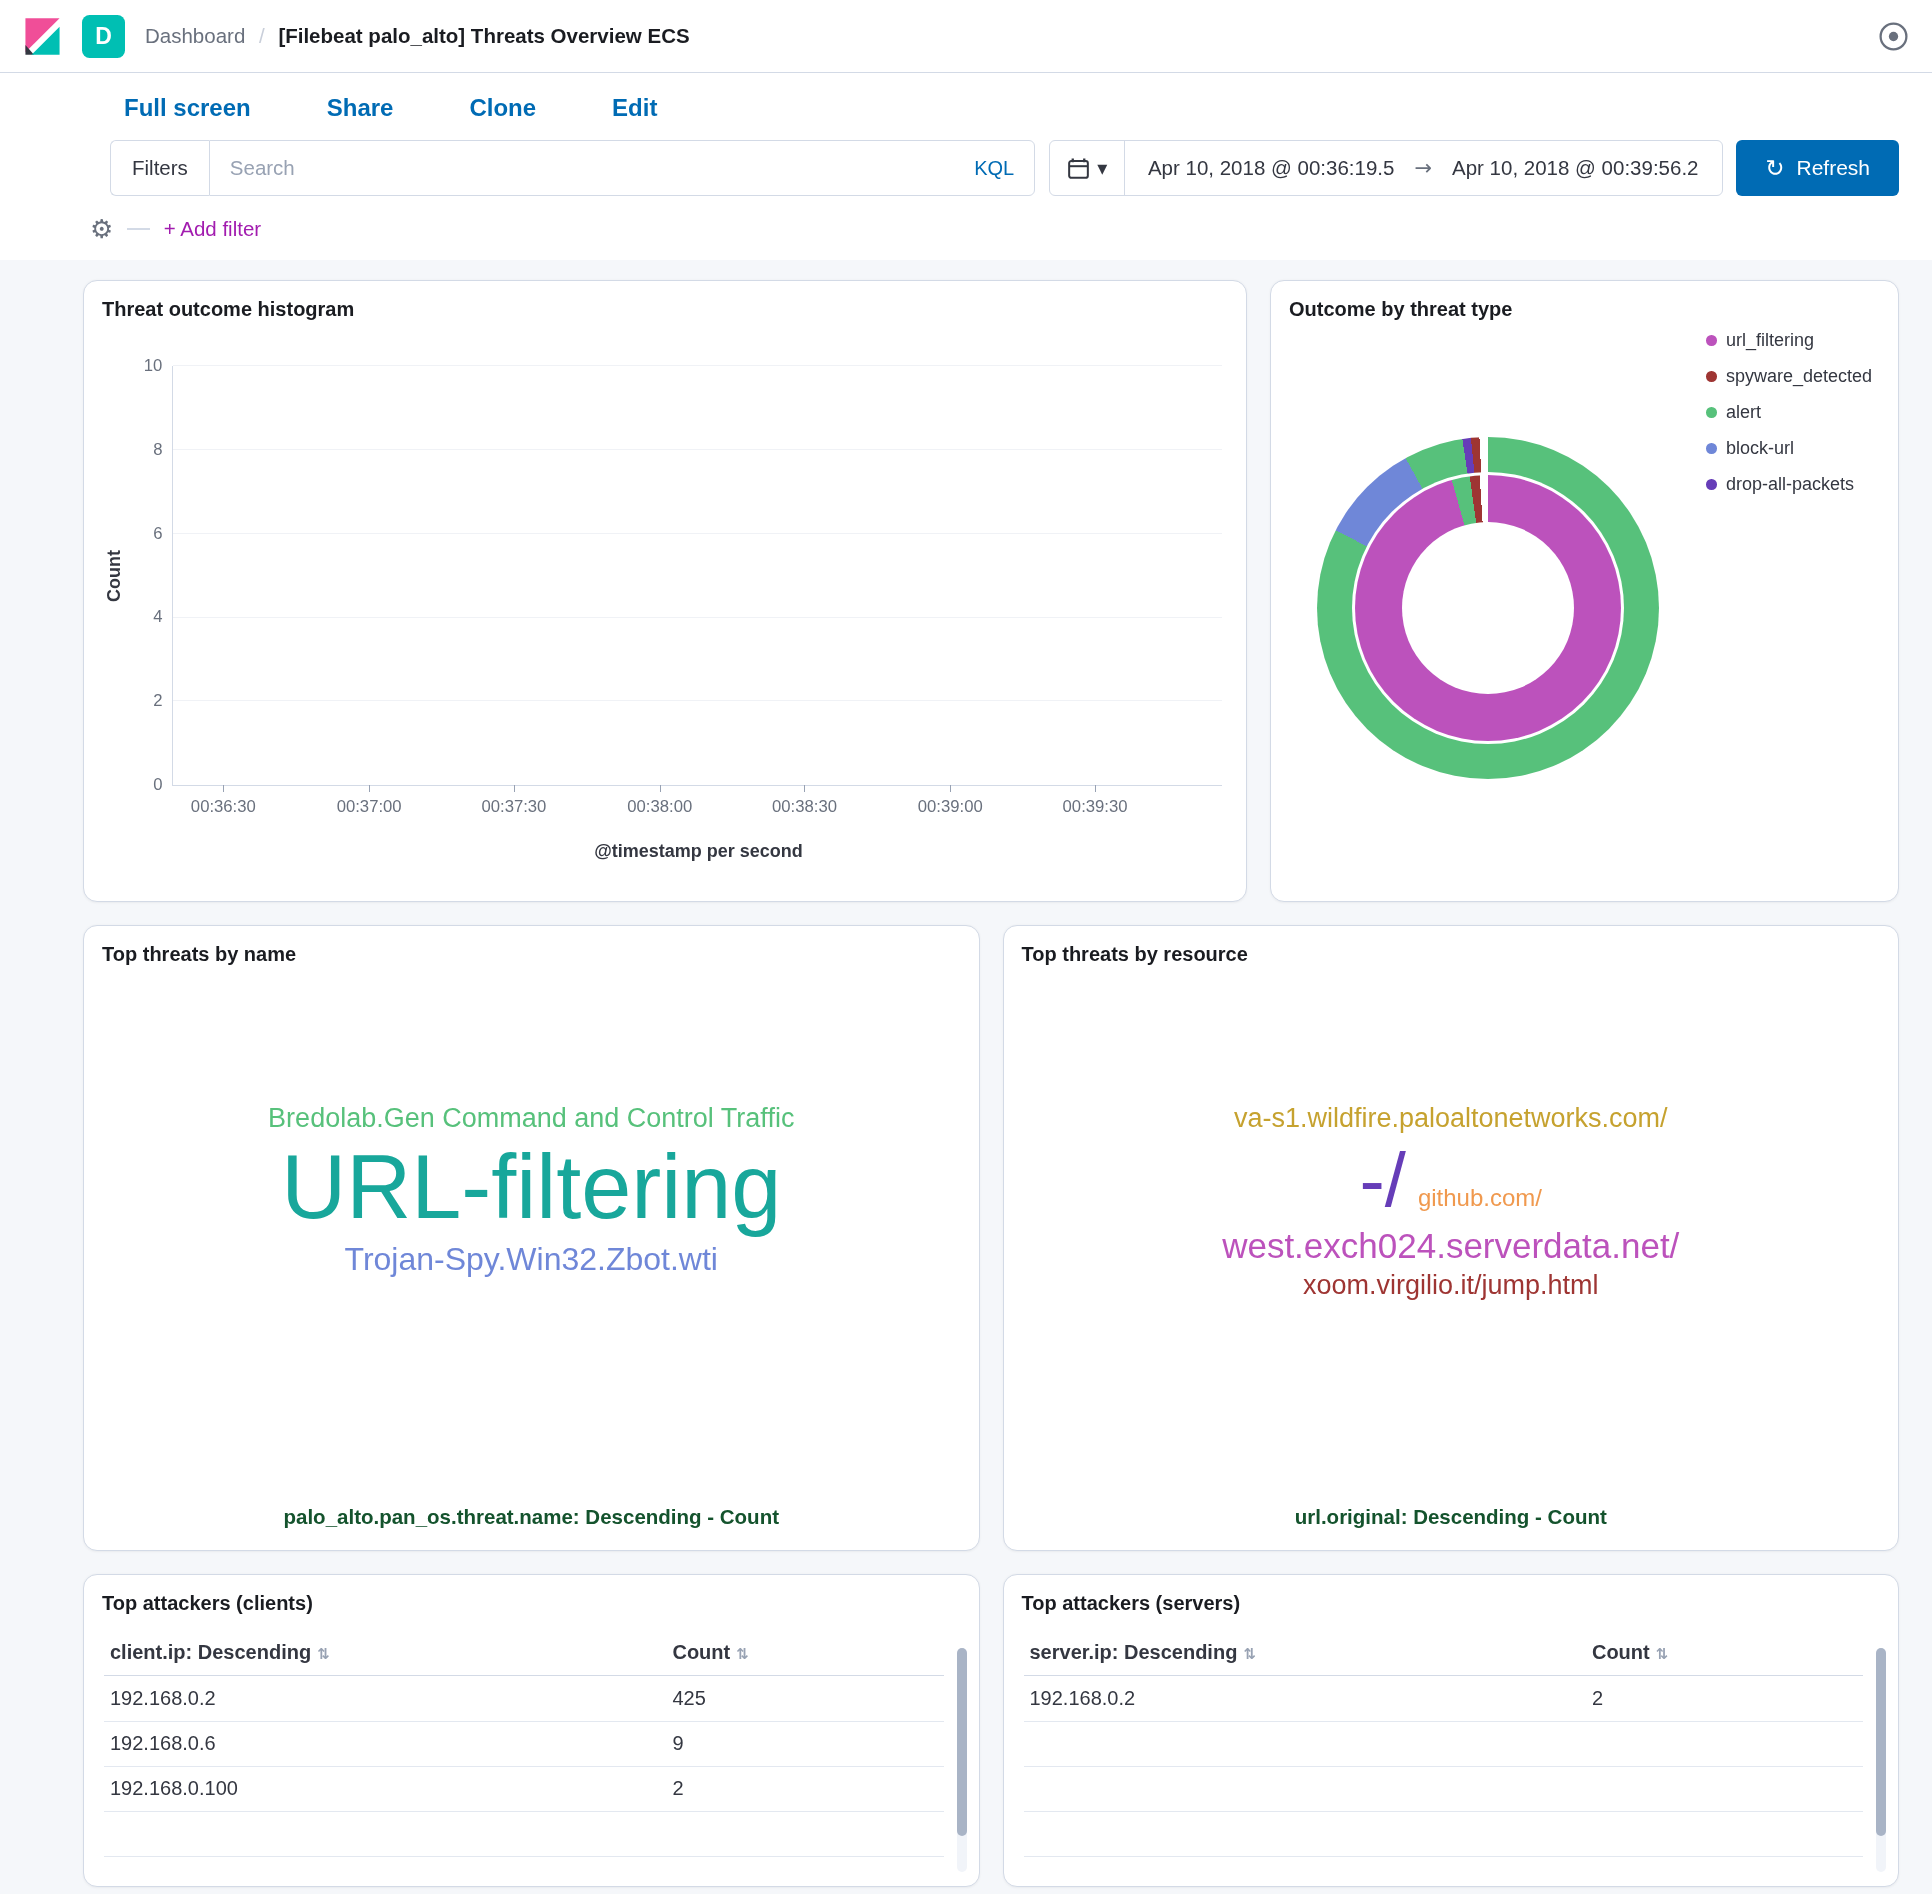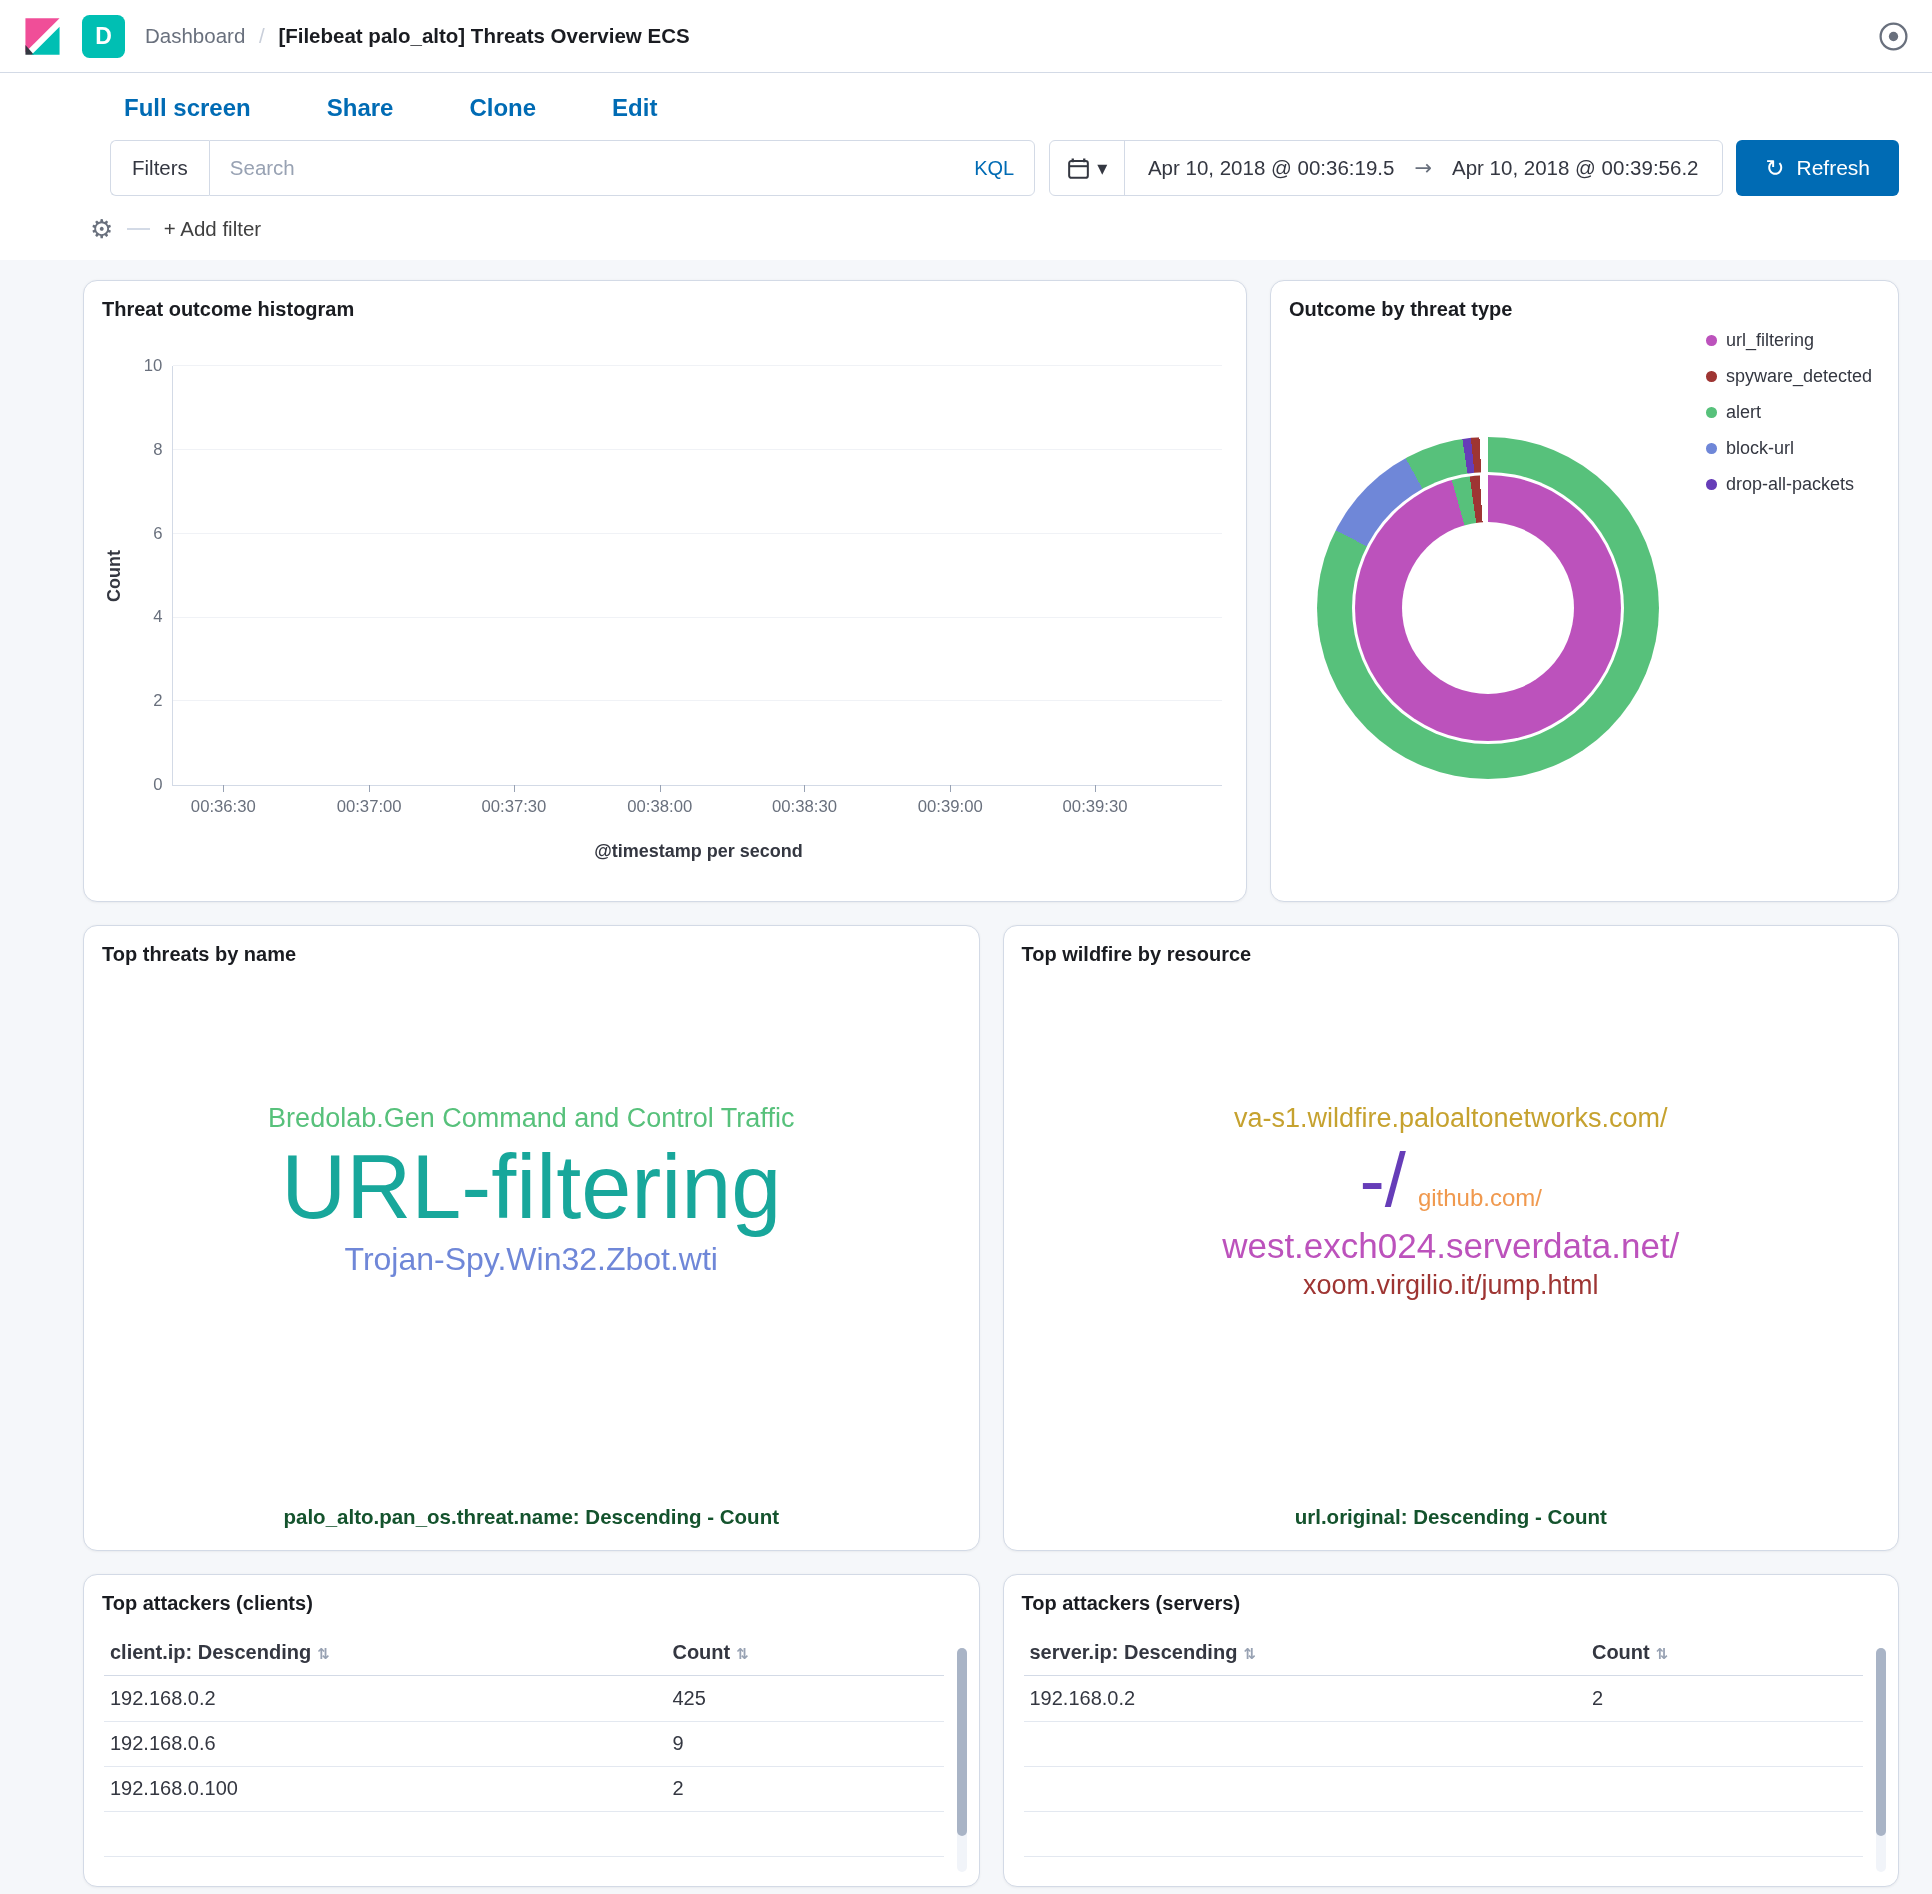--- a/index.html
+++ b/index.html
@@ -44,21 +44,21 @@
   .date-text { cursor:pointer; }
   .date-arrow { color:#69707D; font-family:"DejaVu Sans",sans-serif; font-size:21px; }
   .refresh-btn { display:flex; align-items:center; gap:12px; background:#006BB4; color:#fff; border:none;
                  border-radius:6px; padding:0 29px; font-size:21px; font-weight:500; height:56px; cursor:pointer;
                  font-family:"Liberation Sans","DejaVu Sans",sans-serif; }
   .refresh-icon { font-size:23px; font-family:"DejaVu Sans",sans-serif; }
 
   .addfilter-row { display:flex; align-items:center; gap:13.7px; margin:20px 34px 18px 90px; }
   .gear-icon { color:#69707D; font-size:26px; font-family:"DejaVu Sans",sans-serif; cursor:pointer; line-height:1; }
   .filter-divider { width:23px; height:1.5px; background:#D3DAE6; }
-  .add-filter { color:#404040; font-size:20.5px; cursor:pointer; }
+  .add-filter { color:#a21caf; font-size:20.5px; cursor:pointer; }
 
   
   .dashboard { background:#F5F7FA; padding:20px 34px 61px 83px; display:flex; flex-direction:column; gap:23px; }
   .row { display:flex; gap:23px; }
   .row1 { height:622px; } .row2 { height:626px; } .row3 { height:313px; }
   .panel { background:#fff; border:0.8px solid #D3DAE6; border-radius:14px; position:relative;
            box-shadow:0 0.8px 2.3px rgba(0,0,0,0.05); overflow:hidden; }
   .panel-hist { flex:0 0 1164px; }
   .panel-donut { flex:1; }
   .row2 .panel, .row3 .panel { flex:1; }
@@ -788,21 +788,21 @@
           <div class="cloud-line">
             <span style="font-size: 90px; color: rgb(24, 167, 155);">URL-filtering</span>
           </div>
           <div class="cloud-line">
             <span style="font-size: 32px; color: rgb(111, 135, 216);">Trojan-Spy.Win32.Zbot.wti</span>
           </div>
         </div>
       <div class="caption">palo_alto.pan_os.threat.name: Descending - Count</div>
     </div>
     <div class="panel">
-      <div class="panel-title">Top wildfire by resource</div>
+      <div class="panel-title">Top threats by resource</div>
       <div class="cloud" id="cloud-resources">
           <div class="cloud-line">
             <span style="font-size: 27px; color: rgb(198, 162, 47);">va-s1.wildfire.paloaltonetworks.com/</span>
           </div>
           <div class="cloud-line">
             <span style="font-size: 76px; color: rgb(102, 61, 184);">-/</span>
             <span style="font-size: 24px; color: rgb(240, 153, 78);">github.com/</span>
           </div>
           <div class="cloud-line">
             <span style="font-size: 35px; color: rgb(188, 82, 188);">west.exch024.serverdata.net/</span>

